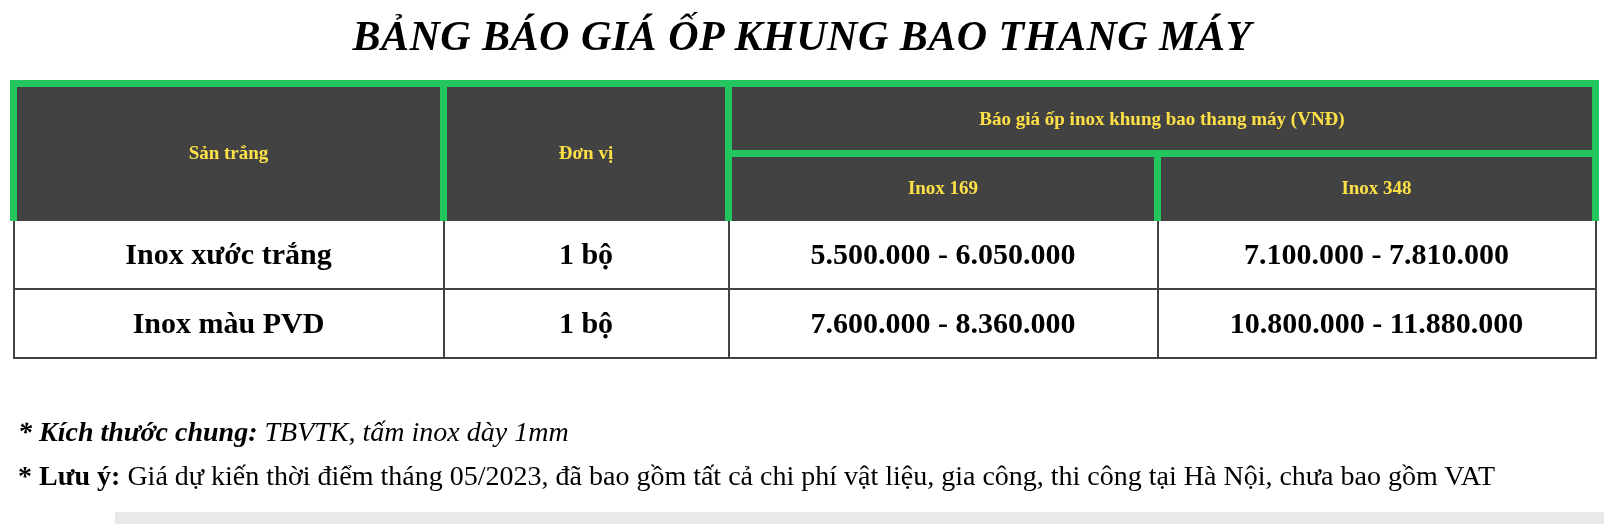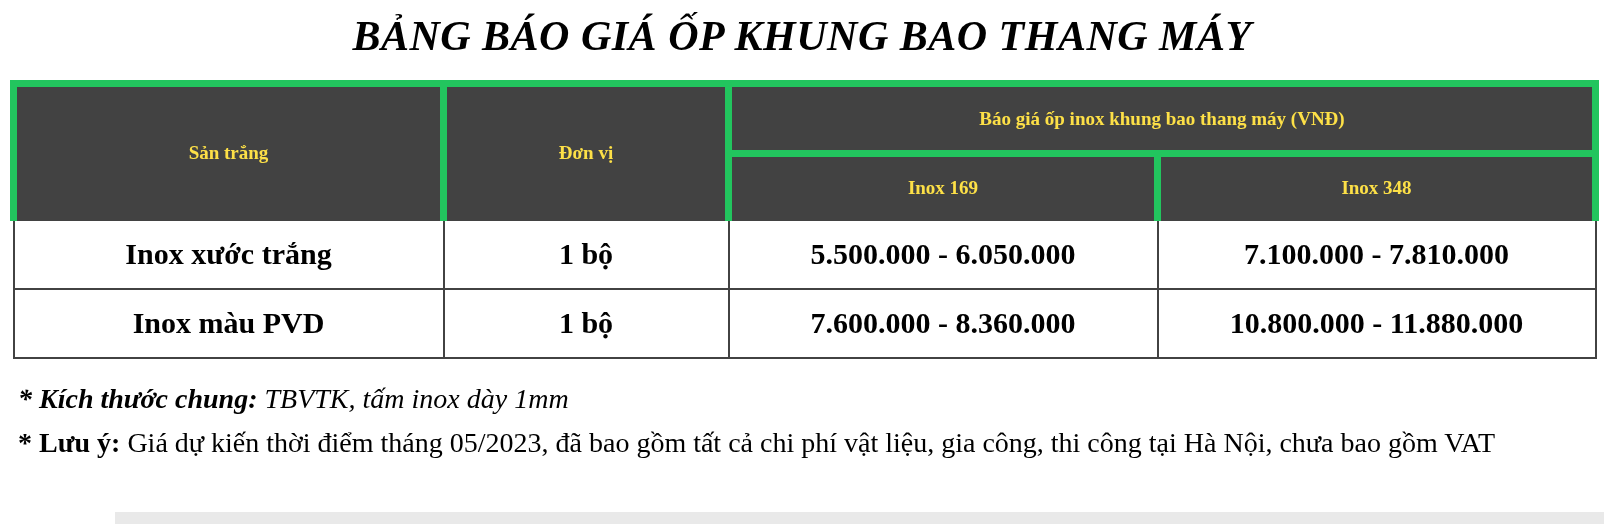--- a/index.html
+++ b/index.html
@@ -52,21 +52,21 @@
     text-align: center;
     vertical-align: middle;
     padding: 0;
     background: #ffffff;
   }
   tr.hdr-top   { height: 70px; }
   tr.hdr-sub   { height: 66px; }
   tr.body-row  { height: 69px; font-weight: bold; }
   .notes {
     position: absolute;
-    left: 18px; top: 377px; right: 10px;
+    left: 18px; top: 410px; right: 10px;
   }
   .note {
     font-size: 28px;
     line-height: 44px;
     white-space: nowrap;
   }
   .note .b { font-weight: bold; }
   .note .i { font-style: italic; }
   .bottom-strip {
     position: absolute;

